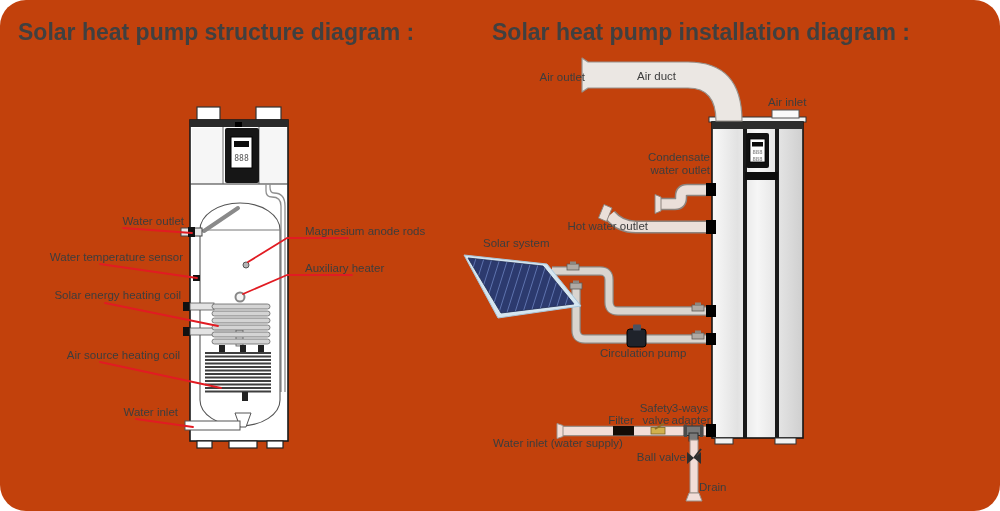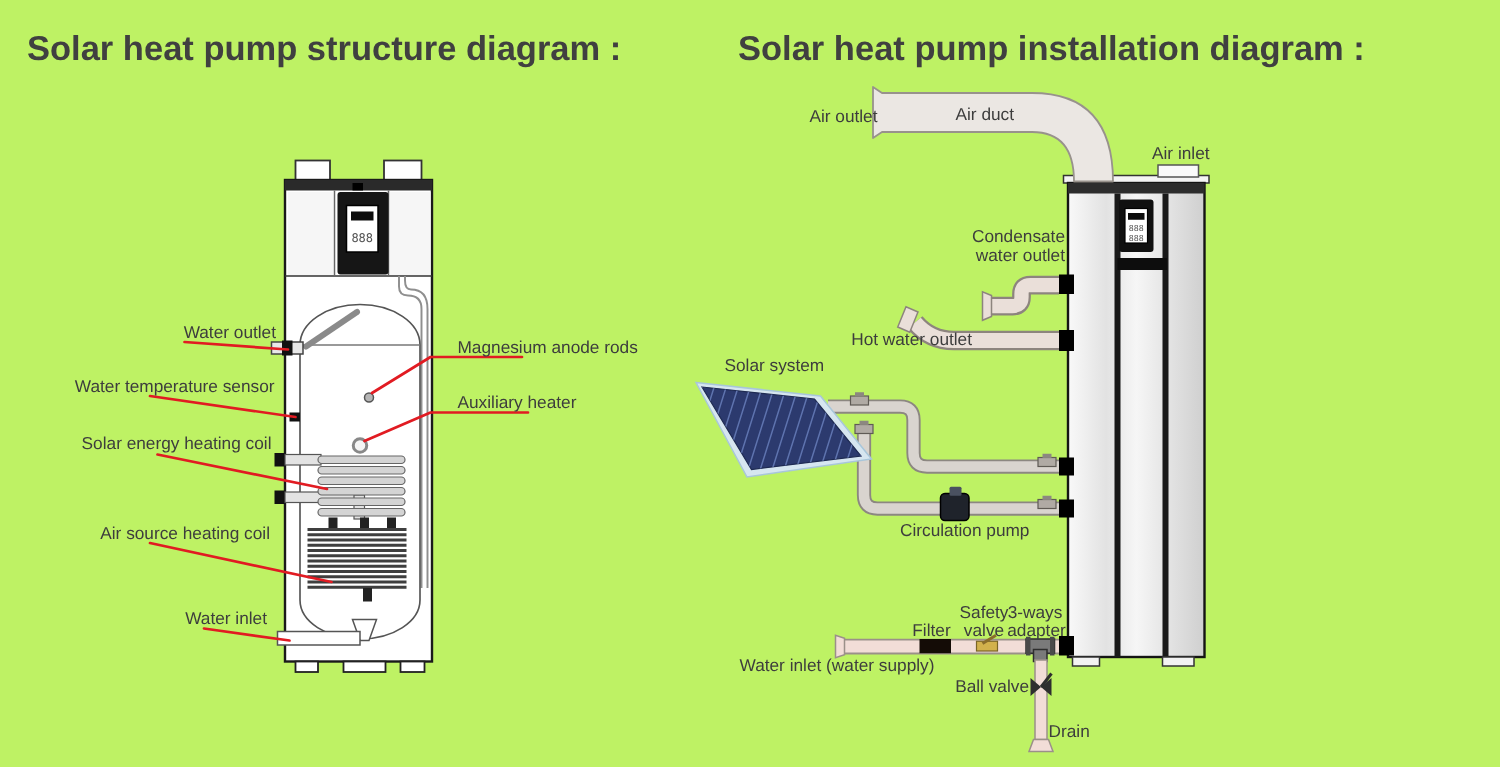--- a/index.html
+++ b/index.html
@@ -1,17 +1,17 @@
 <!DOCTYPE html>
 <html><head>
 <meta charset="utf-8">
 <style>
   html,body{margin:0;padding:0;background:#ffffff;}
-  #stage{position:relative;width:1000px;height:511px;background:#bef264;overflow:hidden;
-         font-family:"Liberation Sans",sans-serif;}
+  #stage{position:relative;width:1000px;height:511px;background:#c2410c;overflow:hidden;
+         font-family:"Liberation Sans",sans-serif;border-radius:26px;}
   svg{display:block;}
   text{font-family:"Liberation Sans",sans-serif;fill:#3d3d3d;}
   .title{font-size:23px;font-weight:bold;fill:#404040;}
   .lbl{font-size:11.5px;}
   .digits{font-family:"DejaVu Sans Mono",monospace;fill:#555;}
 </style>
 </head>
 <body>
 
 <div id="stage">

